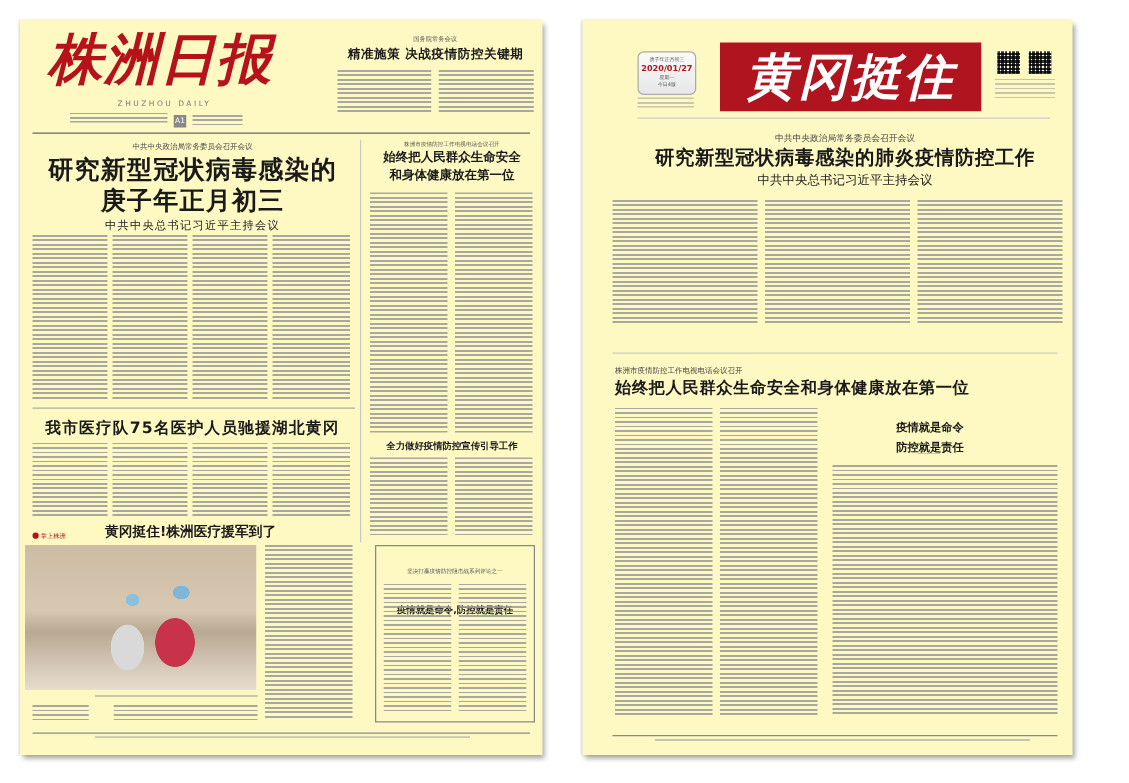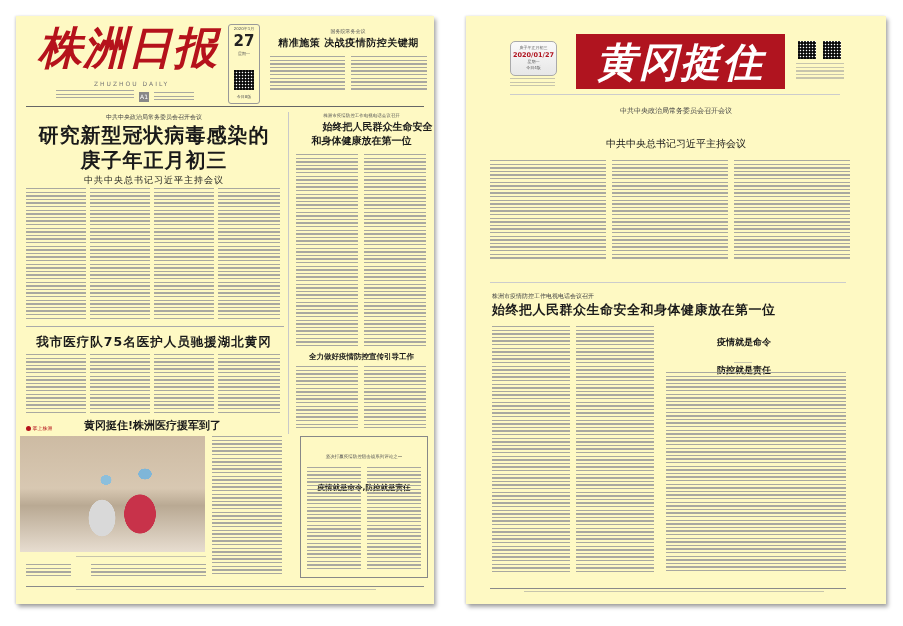--- a/index.html
+++ b/index.html
@@ -6,21 +6,21 @@
   body {
     width: 903px; height: 626px; background: #ffffff; position: relative; overflow: hidden;
     font-family: "DejaVu Sans", "Liberation Sans", sans-serif; color: #1a1a1a;
   }
   .page {
     position: absolute; background: #fef9c3;
     box-shadow: 2px 3px 4px rgba(0,0,0,0.35), -1px 0 2px rgba(0,0,0,0.12);
     overflow: hidden;
   }
   #daily { left: 16px; top: 16px; width: 418px; height: 588px; }
-  #evening { left: 466px; top: 16px; width: 420px; height: 588px; }
+  #evening { left: 466px; top: 16px; width: 364px; height: 588px; padding-left: 28px; }
 
   
   .txt {
     position: absolute;
     background-image: repeating-linear-gradient(to bottom, #9a9a9a 0px, #9a9a9a 1.4px, transparent 1.4px, transparent 3.6px);
     opacity: 0.85;
   }
   .txt.light { opacity: 0.55; }
   .rule { position: absolute; background: #8a8a8a; height: 1px; }
   .vrule { position: absolute; background: #c9c9c9; width: 1px; }
@@ -80,48 +80,41 @@
   <div class="abs daily-logo">株洲日报</div>
   <div class="abs daily-en">ZHUZHOU DAILY</div>
   <div class="abs tiny" style="left:40px;top:74px;width:78px;">
     <div class="txt" style="position:relative;height:8px;width:78px;"></div>
   </div>
   <div class="abs a1-box">A1</div>
   <div class="abs" style="left:138px;top:76px;width:40px;height:8px;">
       <div class="txt" style="left:0;top:0;width:40px;height:8px;"></div>
     </div>
 
-  <div class="abs date-box">
-    <div class="yr">2020年1月</div>
-    <div class="day">27</div>
-    <div class="abs tiny center" style="top:26px;width:100%;">星期一</div>
-    <div class="qr" style="left:5px;top:45px;width:20px;height:20px;"></div>
-    <div class="abs tiny center" style="top:69px;width:100%;">今日8版</div>
-  </div>
 
   <div class="abs center" style="left:252px;top:12px;width:160px;font-size:5px;color:#555;">国务院常务会议</div>
   <div class="abs center bold" style="left:250px;top:20px;width:165px;font-size:10px;letter-spacing:0.5px;">精准施策 决战疫情防控关键期</div>
   <div class="txt" style="left:254px;top:40px;width:75px;height:36px;"></div>
   <div class="txt" style="left:335px;top:40px;width:76px;height:36px;"></div>
 
   <div class="rule" style="left:10px;top:90px;width:398px;background:#666;"></div>
 
   <div class="abs center" style="left:8px;top:97px;width:260px;font-size:6px;color:#444;">中共中央政治局常务委员会召开会议</div>
   <div class="abs center bold" style="left:8px;top:107px;width:260px;font-size:20px;letter-spacing:1px;line-height:24px;">研究新型冠状病毒感染的</div>
   <div class="abs center bold" style="left:8px;top:132px;width:260px;font-size:20px;letter-spacing:1px;line-height:24px;">庚子年正月初三</div>
   <div class="abs center" style="left:8px;top:158px;width:260px;font-size:9px;letter-spacing:1px;">中共中央总书记习近平主持会议</div>
   <div class="txt" style="left:10px;top:172px;width:60px;height:132px;"></div>
   <div class="txt" style="left:74px;top:172px;width:60px;height:132px;"></div>
   <div class="txt" style="left:138px;top:172px;width:60px;height:132px;"></div>
   <div class="txt" style="left:202px;top:172px;width:62px;height:132px;"></div>
 
   <div class="vrule" style="left:272px;top:96px;height:322px;"></div>
 
   <div class="abs center" style="left:278px;top:97px;width:135px;font-size:4.5px;color:#555;">株洲市疫情防控工作电视电话会议召开</div>
-  <div class="abs center bold" style="left:294px;top:104px;width:135px;font-size:10px;line-height:13px;">始终把人民群众生命安全</div>
+  <div class="abs center bold" style="left:278px;top:104px;width:135px;font-size:10px;line-height:13px;">始终把人民群众生命安全</div>
   <div class="abs center bold" style="left:278px;top:118px;width:135px;font-size:10px;line-height:13px;">和身体健康放在第一位</div>
   <div class="txt" style="left:280px;top:138px;width:62px;height:192px;"></div>
   <div class="txt" style="left:348px;top:138px;width:62px;height:192px;"></div>
 
   <div class="rule" style="left:10px;top:310px;width:258px;background:#aaa;"></div>
 
   <div class="abs center bold" style="left:8px;top:318px;width:260px;font-size:12.5px;letter-spacing:1px;">我市医疗队75名医护人员驰援湖北黄冈</div>
   <div class="txt" style="left:10px;top:338px;width:60px;height:60px;"></div>
   <div class="txt" style="left:74px;top:338px;width:60px;height:60px;"></div>
   <div class="txt" style="left:138px;top:338px;width:60px;height:60px;"></div>
@@ -165,32 +158,33 @@
 
   <div class="abs eve-banner">黄冈挺住</div>
 
   <div class="qr" style="left:332px;top:25px;width:18px;height:18px;"></div>
   <div class="qr" style="left:357px;top:25px;width:18px;height:18px;"></div>
   <div class="txt light" style="left:330px;top:47px;width:48px;height:16px;"></div>
 
   <div class="rule" style="left:44px;top:78px;width:330px;background:#ccc;"></div>
 
   <div class="abs center" style="left:10px;top:90px;width:400px;font-size:7px;color:#444;">中共中央政治局常务委员会召开会议</div>
+  <div class="abs center bold" style="left:10px;top:100px;width:400px;font-size:15.5px;letter-spacing:0.5px;">研究新型冠状病毒感染的肺炎疫情防控工作</div>
   <div class="abs center" style="left:10px;top:121px;width:400px;font-size:10px;">中共中央总书记习近平主持会议</div>
   <div class="txt" style="left:24px;top:144px;width:116px;height:100px;"></div>
   <div class="txt" style="left:146px;top:144px;width:116px;height:100px;"></div>
   <div class="txt" style="left:268px;top:144px;width:116px;height:100px;"></div>
 
   <div class="rule" style="left:24px;top:266px;width:356px;background:#ccc;"></div>
 
   <div class="abs serif" style="left:26px;top:276px;width:200px;font-size:6px;color:#444;">株洲市疫情防控工作电视电话会议召开</div>
   <div class="abs serif bold" style="left:26px;top:285px;width:330px;font-size:13px;letter-spacing:0.5px;">始终把人民群众生命安全和身体健康放在第一位</div>
   <div class="txt" style="left:26px;top:310px;width:78px;height:246px;"></div>
   <div class="txt" style="left:110px;top:310px;width:78px;height:246px;"></div>
 
   <div class="abs center serif bold" style="left:228px;top:320px;width:100px;font-size:9px;">疫情就是命令</div>
-  <div class="abs center serif bold" style="left:228px;top:348px;width:100px;font-size:9px;">防控就是责任</div>
+  <div class="abs center serif bold" style="left:228px;top:336px;width:100px;font-size:9px;">防控就是责任</div>
   <div class="txt light" style="left:268px;top:346px;width:18px;height:3px;"></div>
   <div class="txt" style="left:200px;top:356px;width:180px;height:200px;"></div>
 
   <div class="rule" style="left:24px;top:572px;width:356px;"></div>
   <div class="txt light" style="left:58px;top:575px;width:300px;height:3px;"></div>
 </div>
 
 </body></html>

